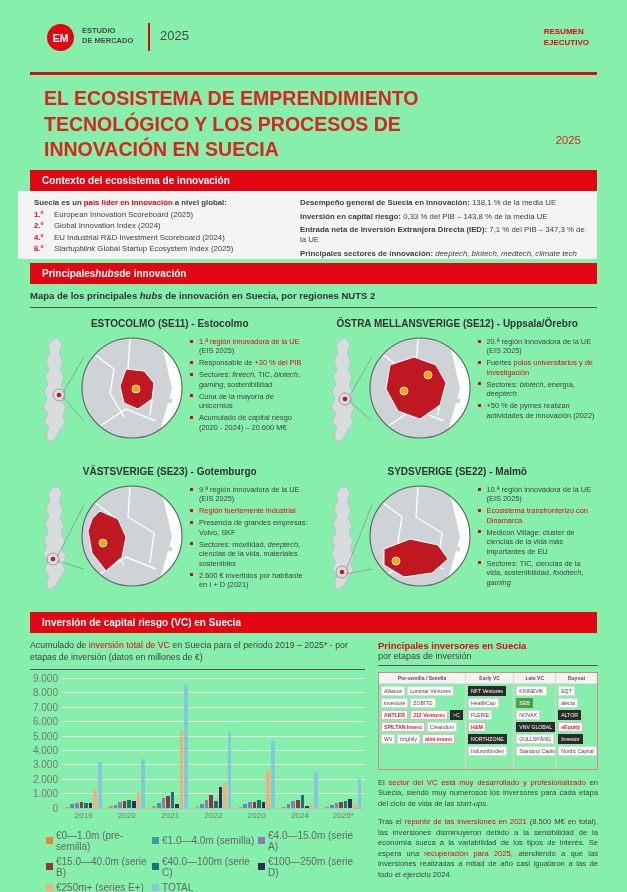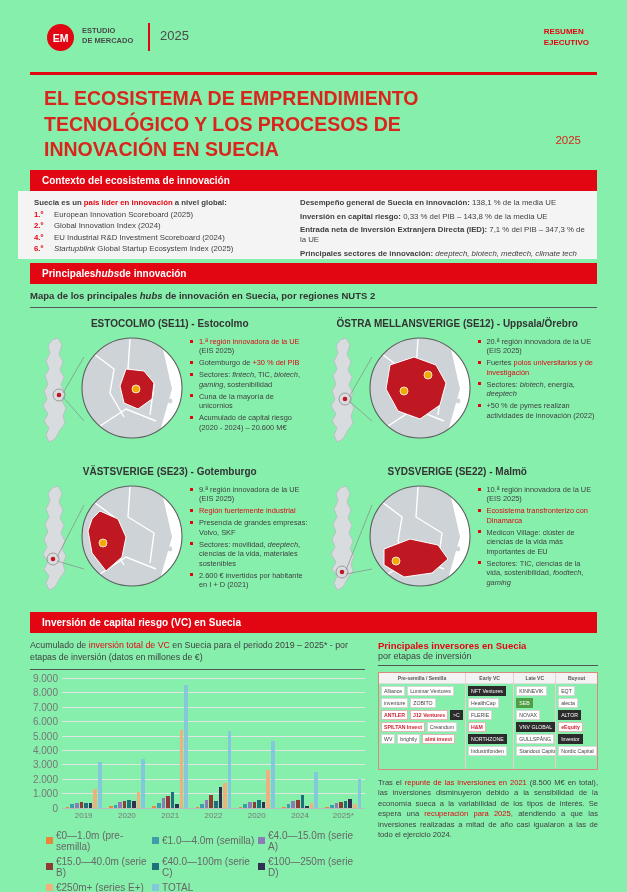--- a/index.html
+++ b/index.html
@@ -168,21 +168,21 @@
   </g>
   <circle cx="102" cy="57" r="50" fill="none" stroke="#5f5f5f" stroke-width="1.1"></circle>
 </svg></div>
         <div class="rg-bullets">
             <div class="blt">
               <span class="blt-dot"></span>
               <span><span class="red">1.ª región innovadora de la UE</span><span> (EIS 2025)</span></span>
             </div>
             <div class="blt">
               <span class="blt-dot"></span>
-              <span><span>Gotemburgo de </span><span class="red">+30 % del PIB</span></span>
+              <span><span>Responsable de </span><span class="red">+30 % del PIB</span></span>
             </div>
             <div class="blt">
               <span class="blt-dot"></span>
               <span><span>Sectores: </span><span class="it">fintech</span><span>, TIC, </span><span class="it">biotech</span><span>, </span><span class="it">gaming</span><span>, sostenibilidad</span></span>
             </div>
             <div class="blt">
               <span class="blt-dot"></span>
               <span><span>Cuna de la mayoría de unicornios</span></span>
             </div>
             <div class="blt">
@@ -539,17 +539,18 @@
             <span class="chip">EQT</span>
             <span class="chip">alecta</span>
             <span class="chip dark">ALTOR</span>
             <span class="chip red">eEquity</span>
             <span class="chip dark">Investor</span>
             <span class="chip">Nordic Capital</span>
           </div>
         </div>
       </div>
     <div id="paras">
+        <div class="para"><span>El </span><span class="red">sector del VC está muy desarrollado y profesionalizado</span><span> en Suecia, siendo muy numerosos los inversores para cada etapa del ciclo de vida de las </span><span class="it">start-ups</span><span>.</span></div>
         <div class="para"><span>Tras el </span><span class="red">repunte de las inversiones en 2021</span><span> (8.500 M€ en total), las inversiones disminuyeron debido a la sensibilidad de la economía sueca a la variabilidad de los tipos de interés. Se espera una </span><span class="red">recuperación para 2025,</span><span> atendiendo a que las inversiones realizadas a mitad de año casi igualaron a las de todo el ejercicio 2024.</span></div>
       </div>
   </div>
 
 </div>
 
 </body></html>

